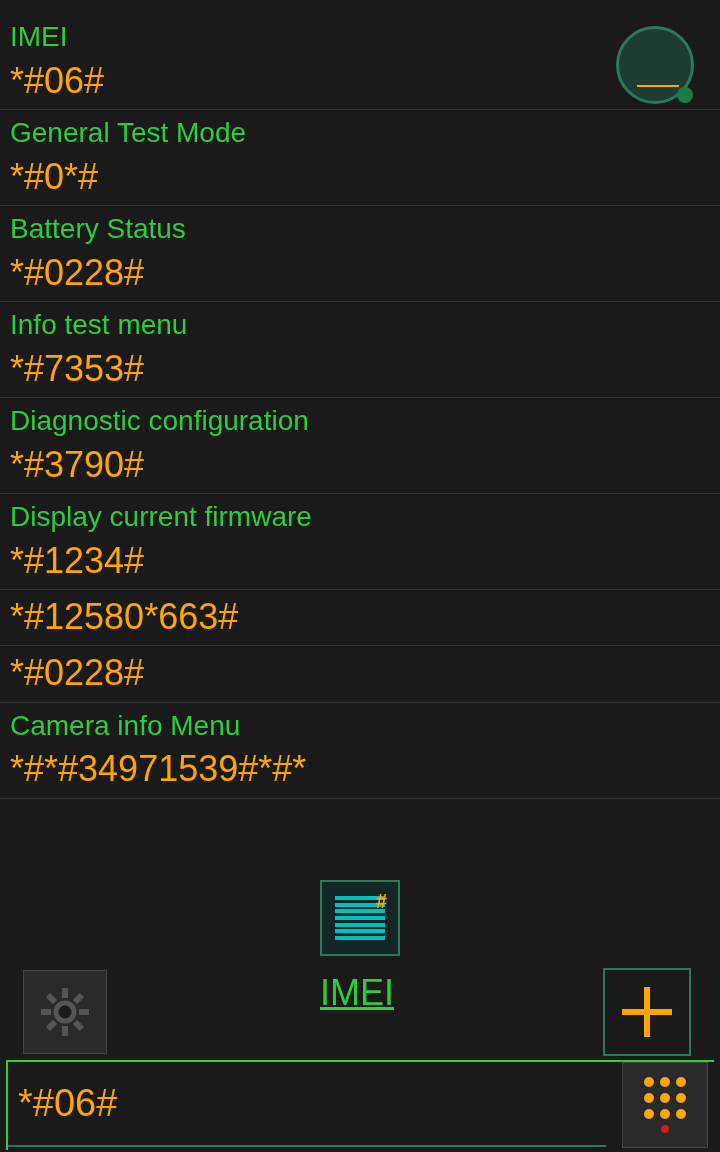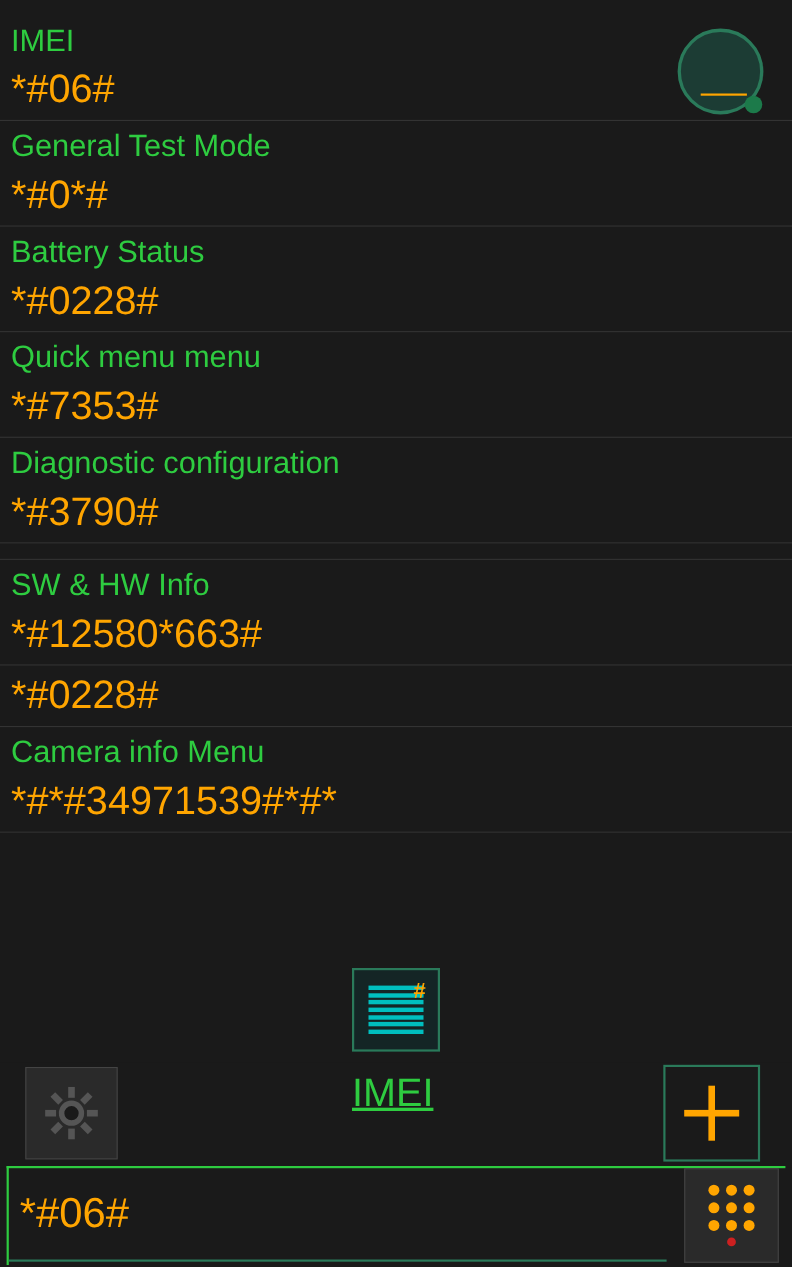--- a/index.html
+++ b/index.html
@@ -221,31 +221,32 @@
     </div>
     <div class="list-item">
       <div class="item-title">General Test Mode</div>
       <div class="item-code">*#0*#</div>
     </div>
     <div class="list-item">
       <div class="item-title">Battery Status</div>
       <div class="item-code">*#0228#</div>
     </div>
     <div class="list-item">
-      <div class="item-title">Quick menu menu</div>
+      <div class="item-title">Info test menu</div>
       <div class="item-code">*#7353#</div>
     </div>
     <div class="list-item">
       <div class="item-title">Diagnostic configuration</div>
       <div class="item-code">*#3790#</div>
     </div>
     <div class="list-item">
-    </div>
-    <div class="list-item">
-      <div class="item-title">SW &amp; HW Info</div>
+      <div class="item-title">Display current firmware</div>
+      <div class="item-code">*#1234#</div>
+    </div>
+    <div class="list-item">
       <div class="item-code">*#12580*663#</div>
     </div>
     <div class="list-item">
       <div class="item-code">*#0228#</div>
     </div>
     <div class="list-item">
       <div class="item-title">Camera info Menu</div>
       <div class="item-code">*#*#34971539#*#*</div>
     </div>
   </div>

